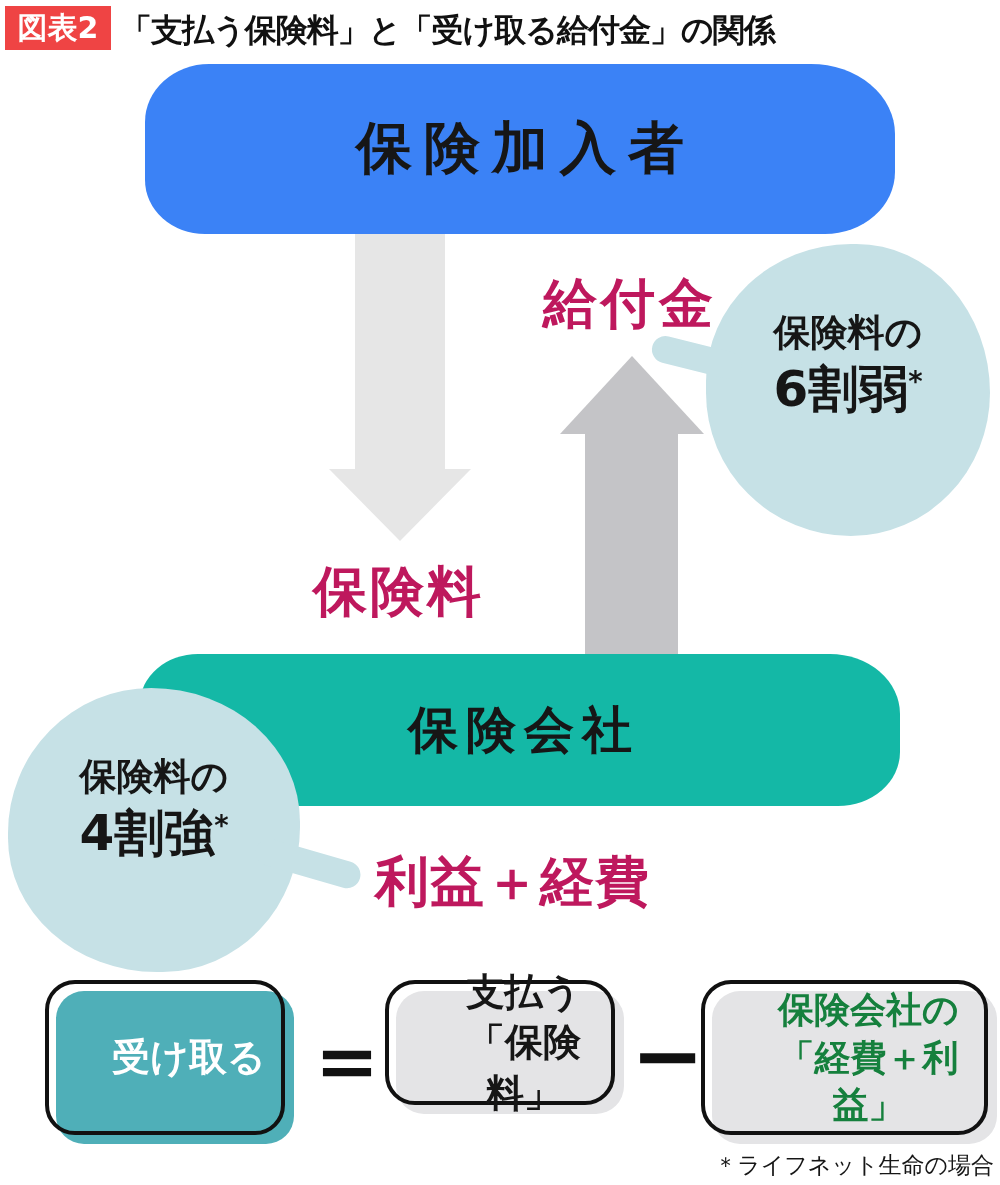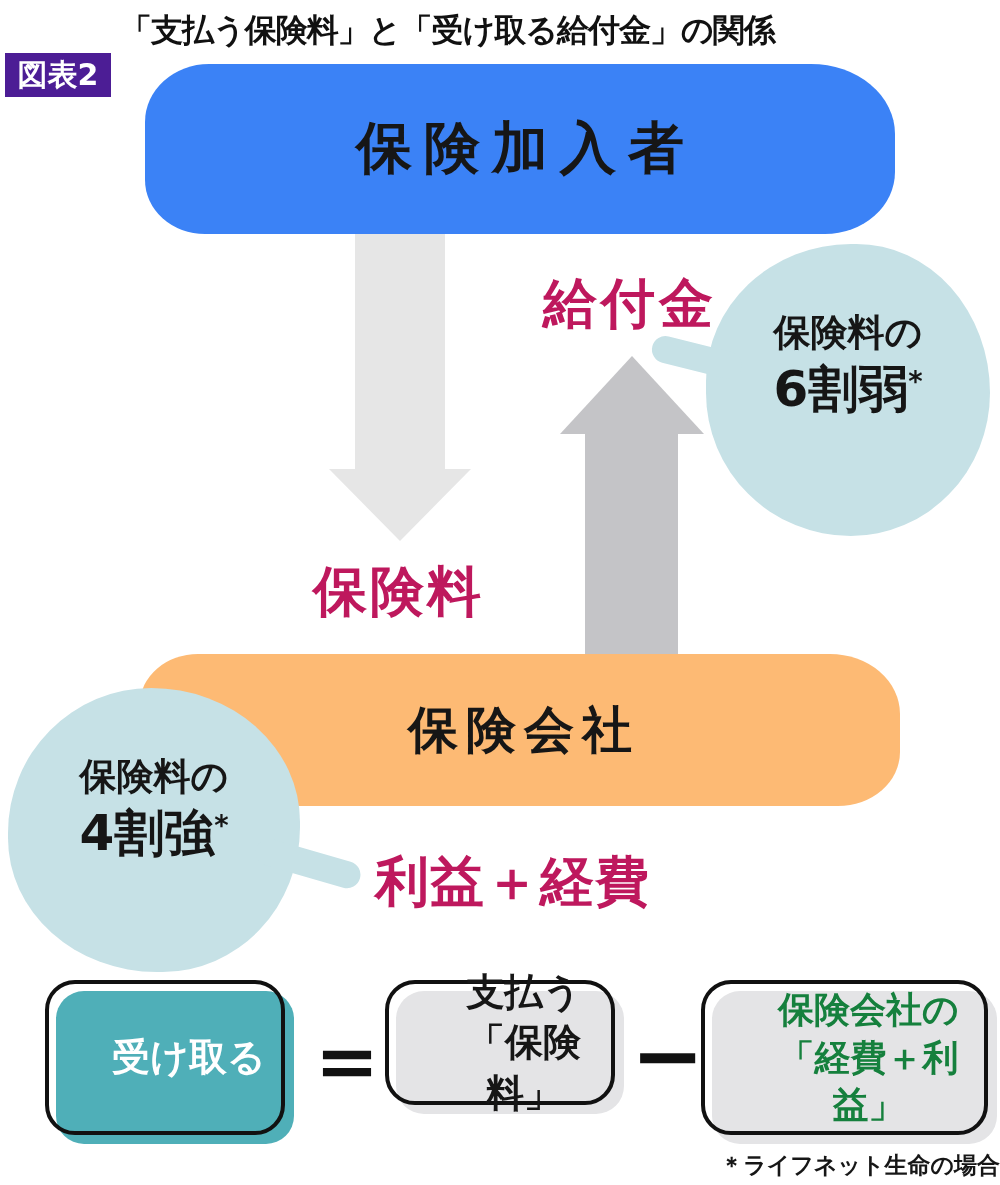--- a/index.html
+++ b/index.html
@@ -2,35 +2,35 @@
 <html><head>
 <meta charset="utf-8">
 <style>
   html,body{margin:0;padding:0;background:#fff;}
   .canvas{
     position:relative;width:1000px;height:1185px;background:#ffffff;
     font-family:"DejaVu Sans","Liberation Sans",sans-serif;overflow:hidden;color:#111;
   }
   
   .hdr-badge{
-    position:absolute;left:5px;top:6px;width:106px;height:44px;background:#4c1d95;color:#fff;
-    display:flex;align-items:center;justify-content:center;font-size:30px;font-weight:700;margin-top:47px;
+    position:absolute;left:5px;top:6px;width:106px;height:44px;background:#ef4444;color:#fff;
+    display:flex;align-items:center;justify-content:center;font-size:30px;font-weight:700;
   }
   .hdr-title{
     position:absolute;left:120px;top:9px;font-size:32px;font-weight:700;letter-spacing:-1px;white-space:nowrap;
   }
   
   .blob{position:absolute;display:flex;align-items:center;justify-content:center;}
   .blob-top{
     left:145px;top:64px;width:750px;height:170px;background:#3b82f6;z-index:2;
     border-radius:64px 84px 70px 60px / 58px 70px 62px 54px;
   }
   .blob-top .blob-label{font-size:56px;font-weight:800;letter-spacing:12px;color:#161616;padding-left:12px;}
   .blob-bottom{
-    left:140px;top:654px;width:760px;height:152px;background:#fdba74;z-index:2;
+    left:140px;top:654px;width:760px;height:152px;background:#14b8a6;z-index:2;
     border-radius:58px 70px 62px 72px / 50px 60px 54px 58px;
   }
   .blob-bottom .blob-label{font-size:50px;font-weight:800;letter-spacing:8px;color:#161616;padding-left:8px;}
   
   .arrow-part{position:absolute;z-index:1;}
   .down-shaft{left:355px;top:205px;width:90px;height:266px;background:#e6e6e6;}
   .down-head{left:329px;top:469px;width:142px;height:72px;background:#e6e6e6;
     clip-path:polygon(0 0,100% 0,50% 100%);}
   .up-head{left:560px;top:356px;width:144px;height:78px;background:#c4c4c7;
     clip-path:polygon(50% 0,100% 100%,0 100%);}
@@ -67,21 +67,21 @@
   .eq-op1{left:385px;top:980px;width:230px;height:125px;}
   .eq-op1 .eq-fill{background:#e4e4e6;}
   .eq-op1 .eq-text{color:#161616;font-size:38px;}
   .eq-op2{left:701px;top:980px;width:287px;height:155px;}
   .eq-op2 .eq-fill{background:#e4e4e6;}
   .eq-op2 .eq-text{color:#15803d;font-size:36px;}
   .eq-operator{position:absolute;z-index:4;font-weight:900;color:#111;font-size:88px;line-height:1;}
   .op-equals{left:303px;top:1015px;}
   .op-minus{left:631px;top:1012px;}
   
-  .footnote{position:absolute;right:0;top:1150px;font-size:23px;font-weight:700;color:#161616;white-space:nowrap;}
+  .footnote{position:absolute;right:6px;top:1150px;font-size:23px;font-weight:400;color:#161616;white-space:nowrap;}
 </style>
 </head>
 <body>
 
 <div class="canvas">
 
   <div class="hdr-badge">図表2</div>
   <div class="hdr-title">「支払う保険料」と「受け取る給付金」の関係</div>
 
   <div class="arrow-part down-shaft"></div>

